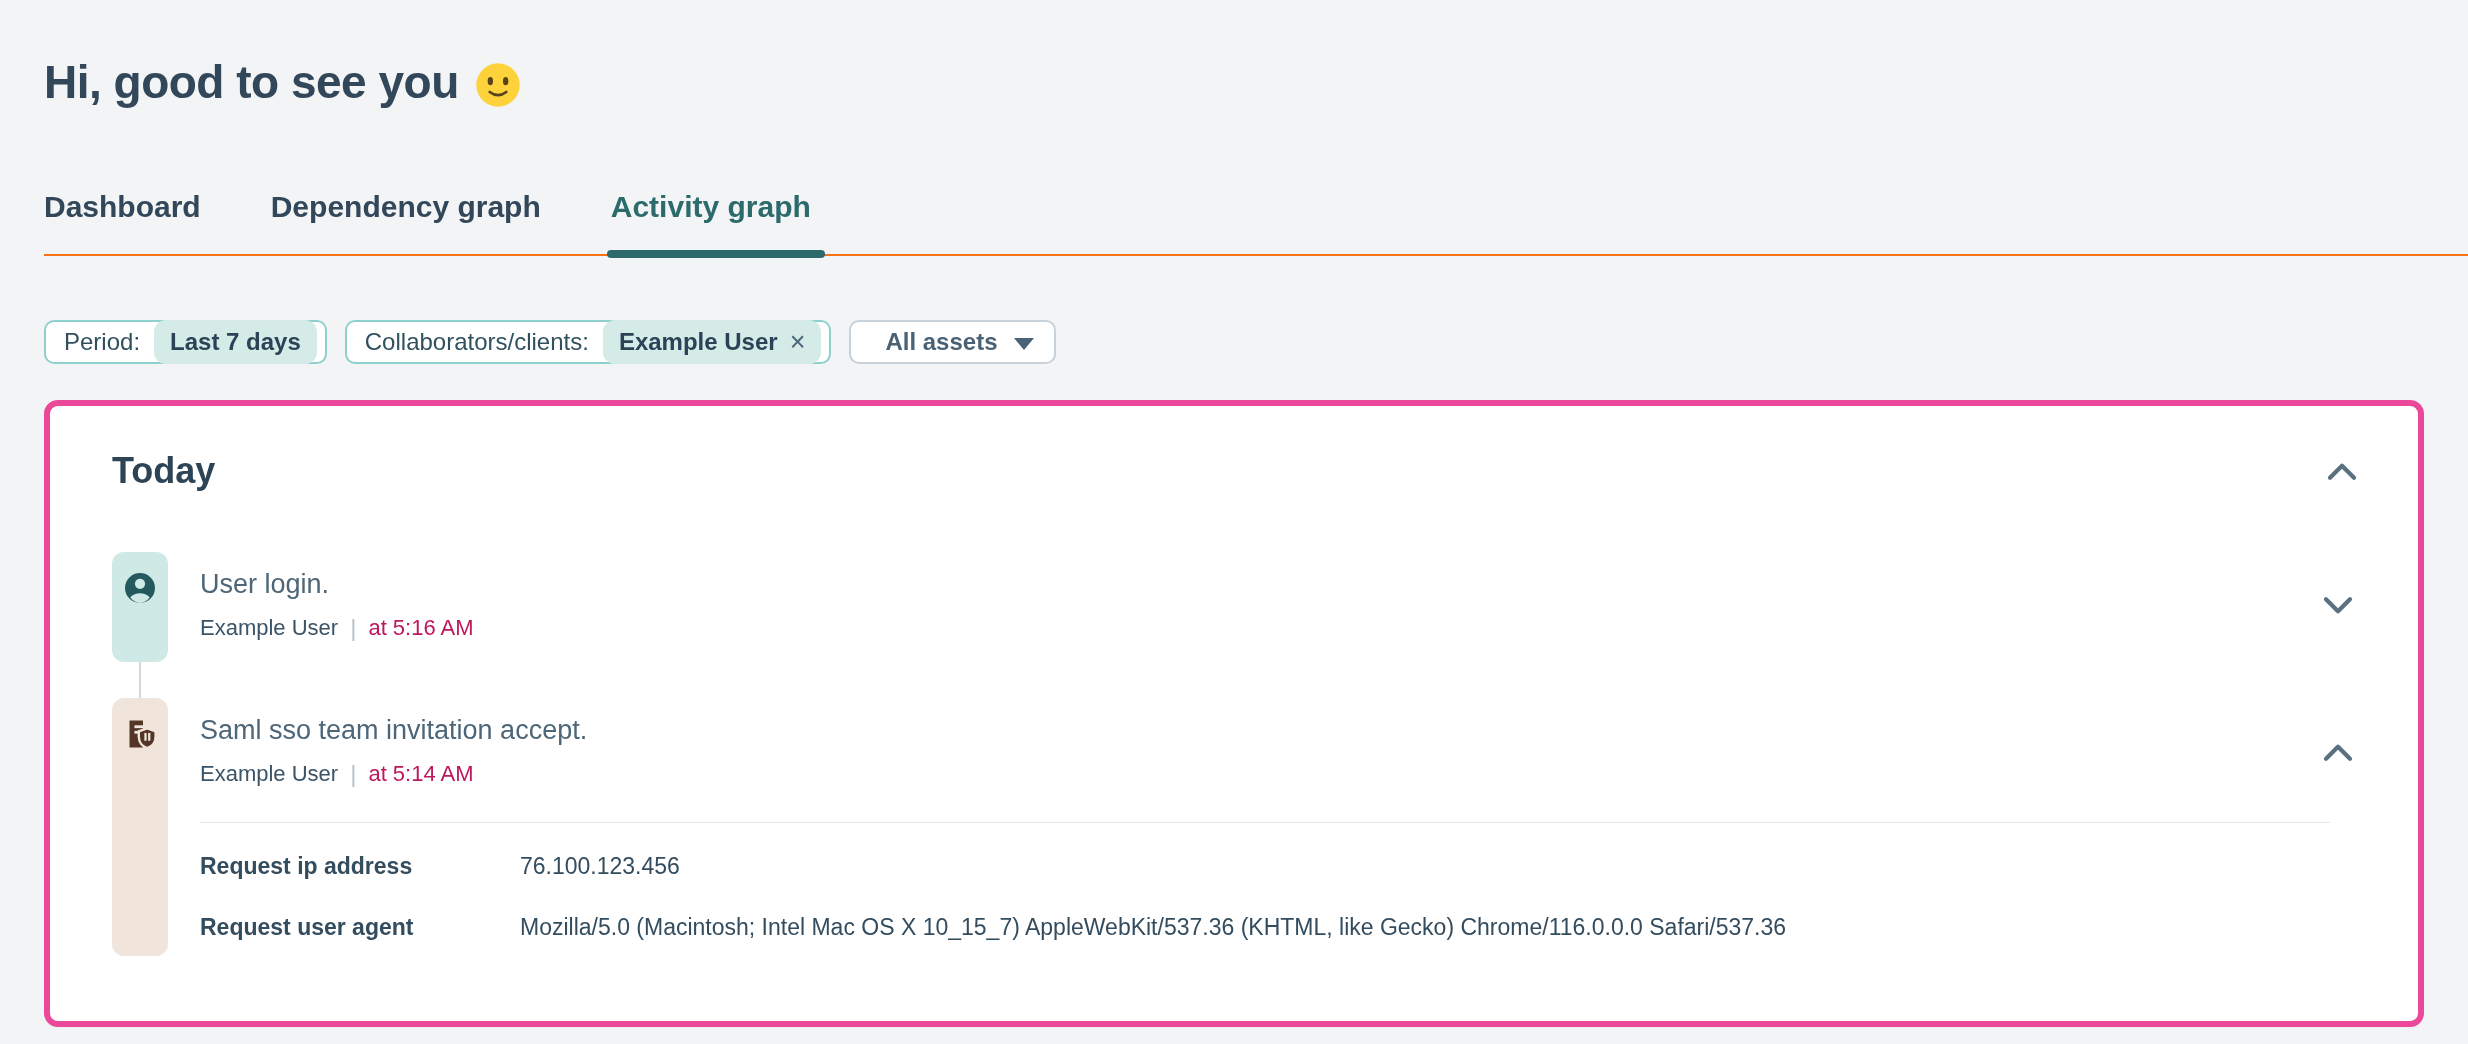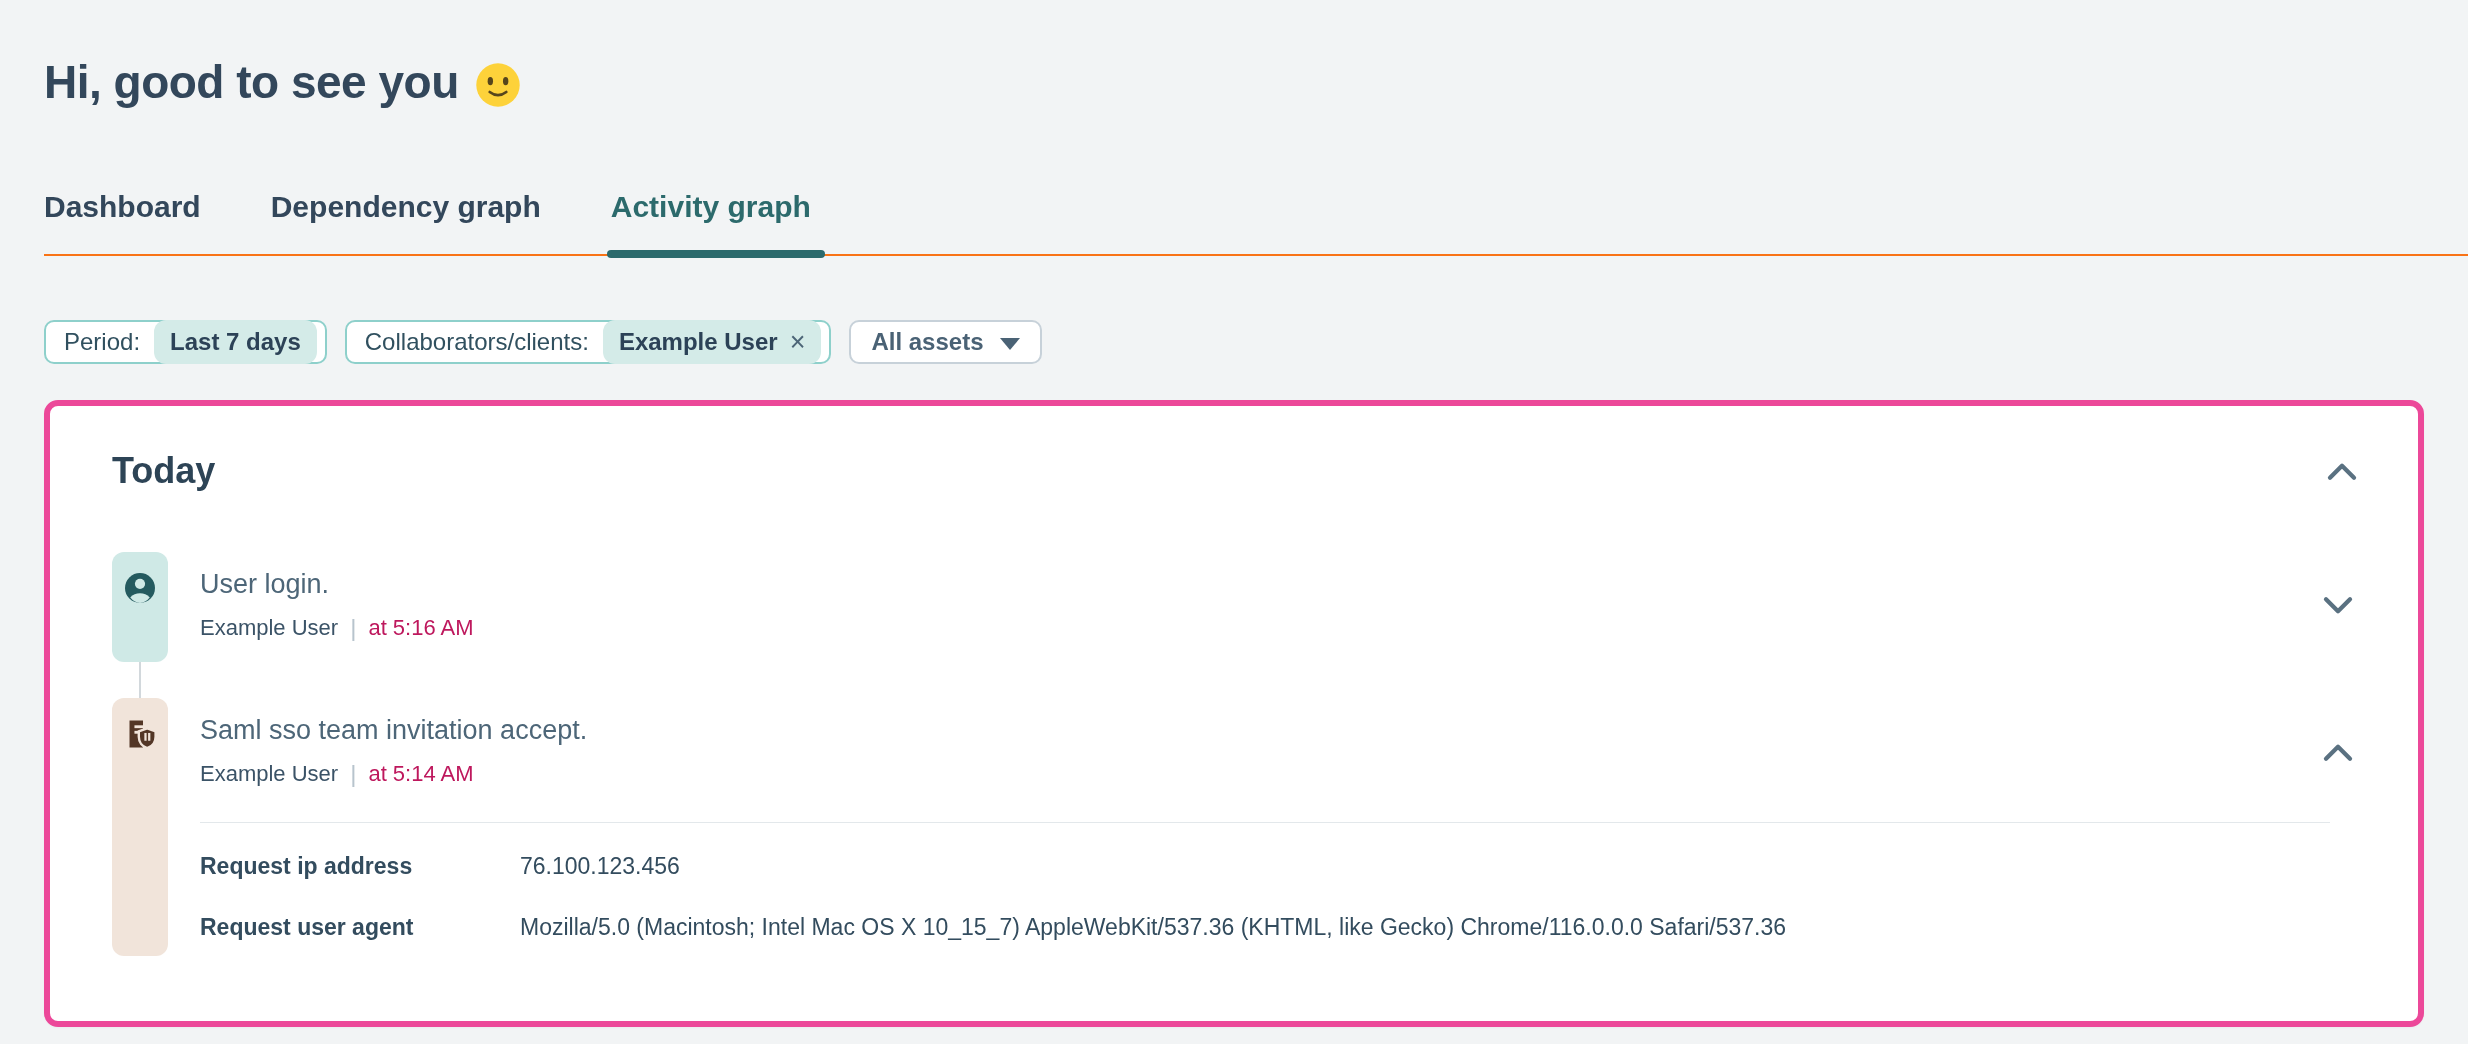--- a/index.html
+++ b/index.html
@@ -42,21 +42,21 @@
     padding: 6px 8px; height: 44px; cursor: pointer;
   }
   .chip-label { font-size: 24px; color: #30505f; padding-left: 10px; white-space: nowrap; }
   .pill {
     display: inline-flex; align-items: center; gap: 12px;
     background: #d4ebe8; border-radius: 12px; padding: 8px 16px; height: 44px;
     font-size: 24px; font-weight: 700; color: #2c4257; white-space: nowrap;
   }
   .remove-x { font-weight: 400; font-size: 27px; color: #4c6577; line-height: 1; cursor: pointer; }
   .chip.neutral { border: 2px solid #c7d1d9; padding: 6px 20px; gap: 16px; }
-  .chip.neutral .chip-label { font-weight: 700; color: #4a6275; padding-left: 0; }
+  .chip.neutral .chip-label { font-weight: 700; color: #4a6275; padding-left: 0; margin-left: 14px; }
   .caret-down {
     width: 0; height: 0; margin-top: 3px;
     border-left: 10px solid transparent; border-right: 10px solid transparent;
     border-top: 12px solid #4a6275;
   }
 
   
   .card {
     margin-top: 36px; background: #ffffff;
     border: 6px solid #ec4899; border-radius: 14px;

